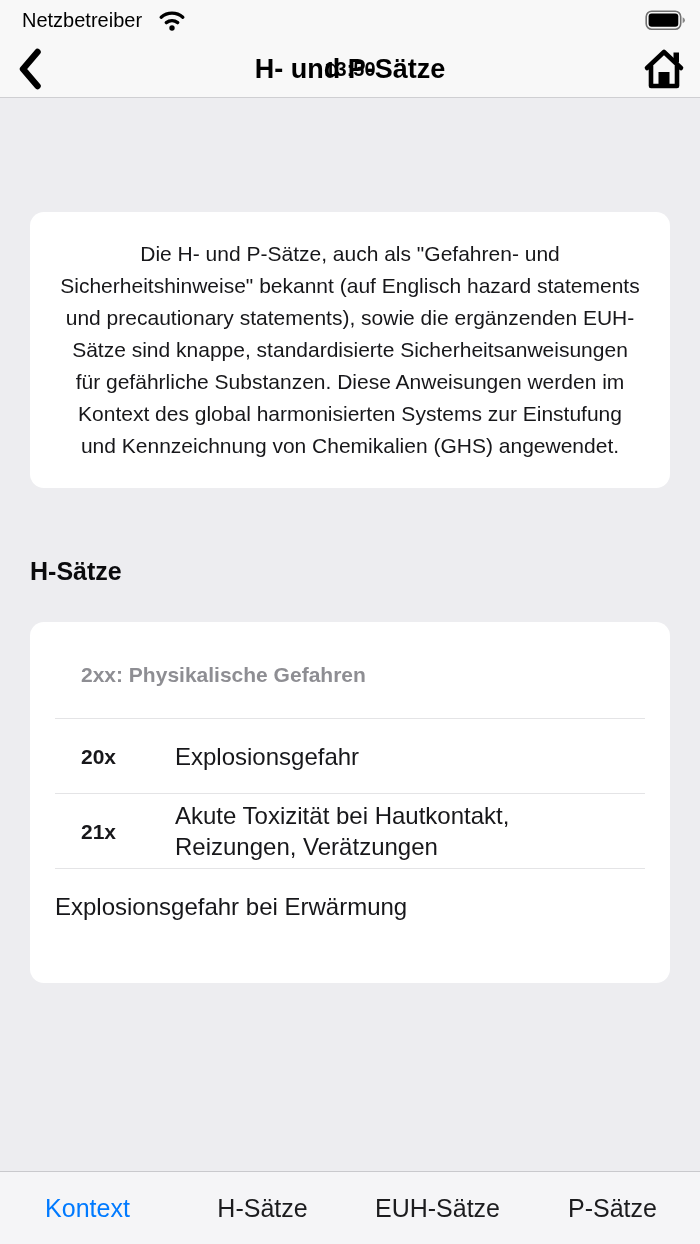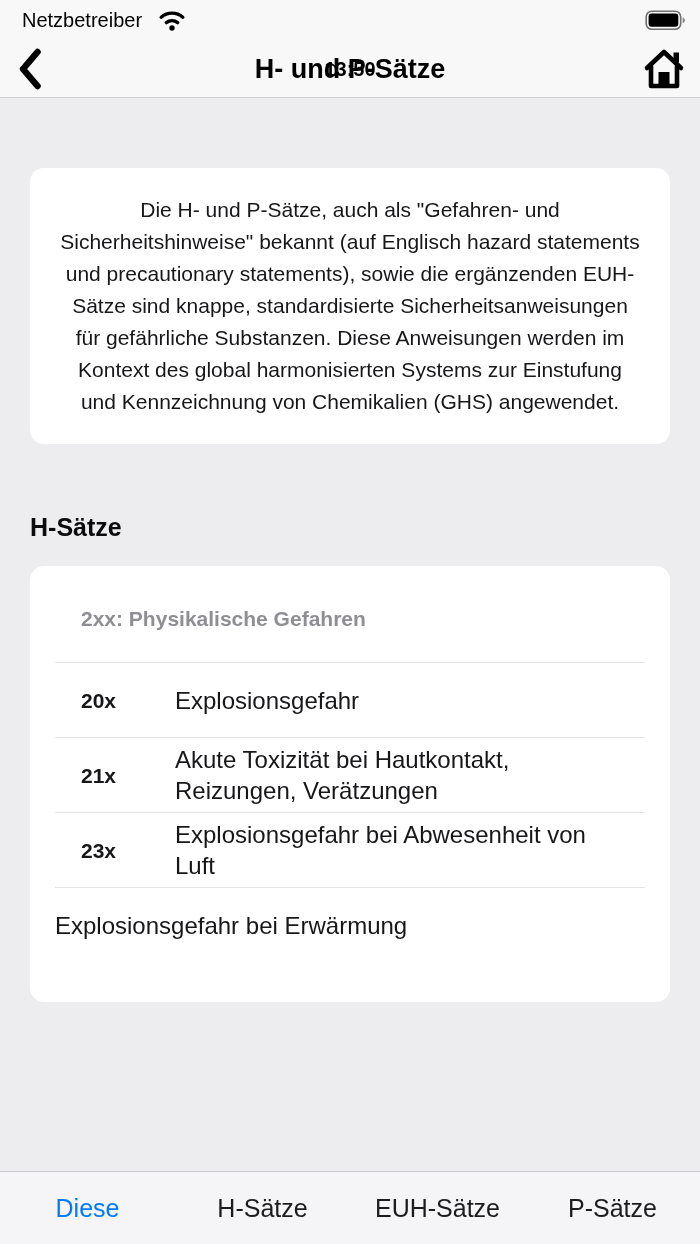--- a/index.html
+++ b/index.html
@@ -60,39 +60,40 @@
     padding: 70px 30px 0;
     box-sizing: border-box;
     overflow: hidden;
   }
   .card {
     background: #ffffff;
     border-radius: 14px;
   }
   .intro-card {
     padding: 26px 28px;
+    margin-top: 44px;
   }
   .intro-text {
     font-size: 21px; line-height: 32px;
     color: #17171a;
     text-align: center;
   }
   .section-heading {
     margin: 60px 0 0 0;
     font-size: 35px; line-height: 44px;
     font-weight: 700; color: #0b0b0d;
     letter-spacing: -0.3px;
   }
   .sub-heading {
     margin: 68px 0 0 0;
     font-size: 25px; line-height: 30px;
     font-weight: 700; color: #0b0b0d;
   }
   .table-card {
-    margin-top: 24px;
+    margin-top: 36px;
     padding: 40px 25px 40px;
   }
   .group-header {
     font-size: 21px; line-height: 26px;
     font-weight: 600;
     color: #8e8e93;
     padding-left: 26px;
     margin-bottom: 30px;
   }
   .h-row {
@@ -202,30 +203,26 @@
 
       <div class="h-row">
         <div class="h-code">20x</div>
         <div class="h-desc">Explosionsgefahr</div>
       </div>
       <div class="h-row">
         <div class="h-code">21x</div>
         <div class="h-desc">Akute Toxizität bei Hautkontakt, Reizungen, Verätzungen</div>
       </div>
       <div class="h-row">
-        <div class="h-code">23x</div>
-        <div class="h-desc">Explosionsgefahr bei Abwesenheit von Luft</div>
-      </div>
-      <div class="h-row">
         <div class="h-desc">Explosionsgefahr bei Erwärmung</div>
       </div>
     </div>
 
   </div>
 
   <div class="tabbar">
-    <button class="tab tab-active">Diese</button>
+    <button class="tab tab-active">Kontext</button>
     <button class="tab">H-Sätze</button>
     <button class="tab">EUH-Sätze</button>
     <button class="tab">P-Sätze</button>
   </div>
 
 </div>
 
 </body></html>

